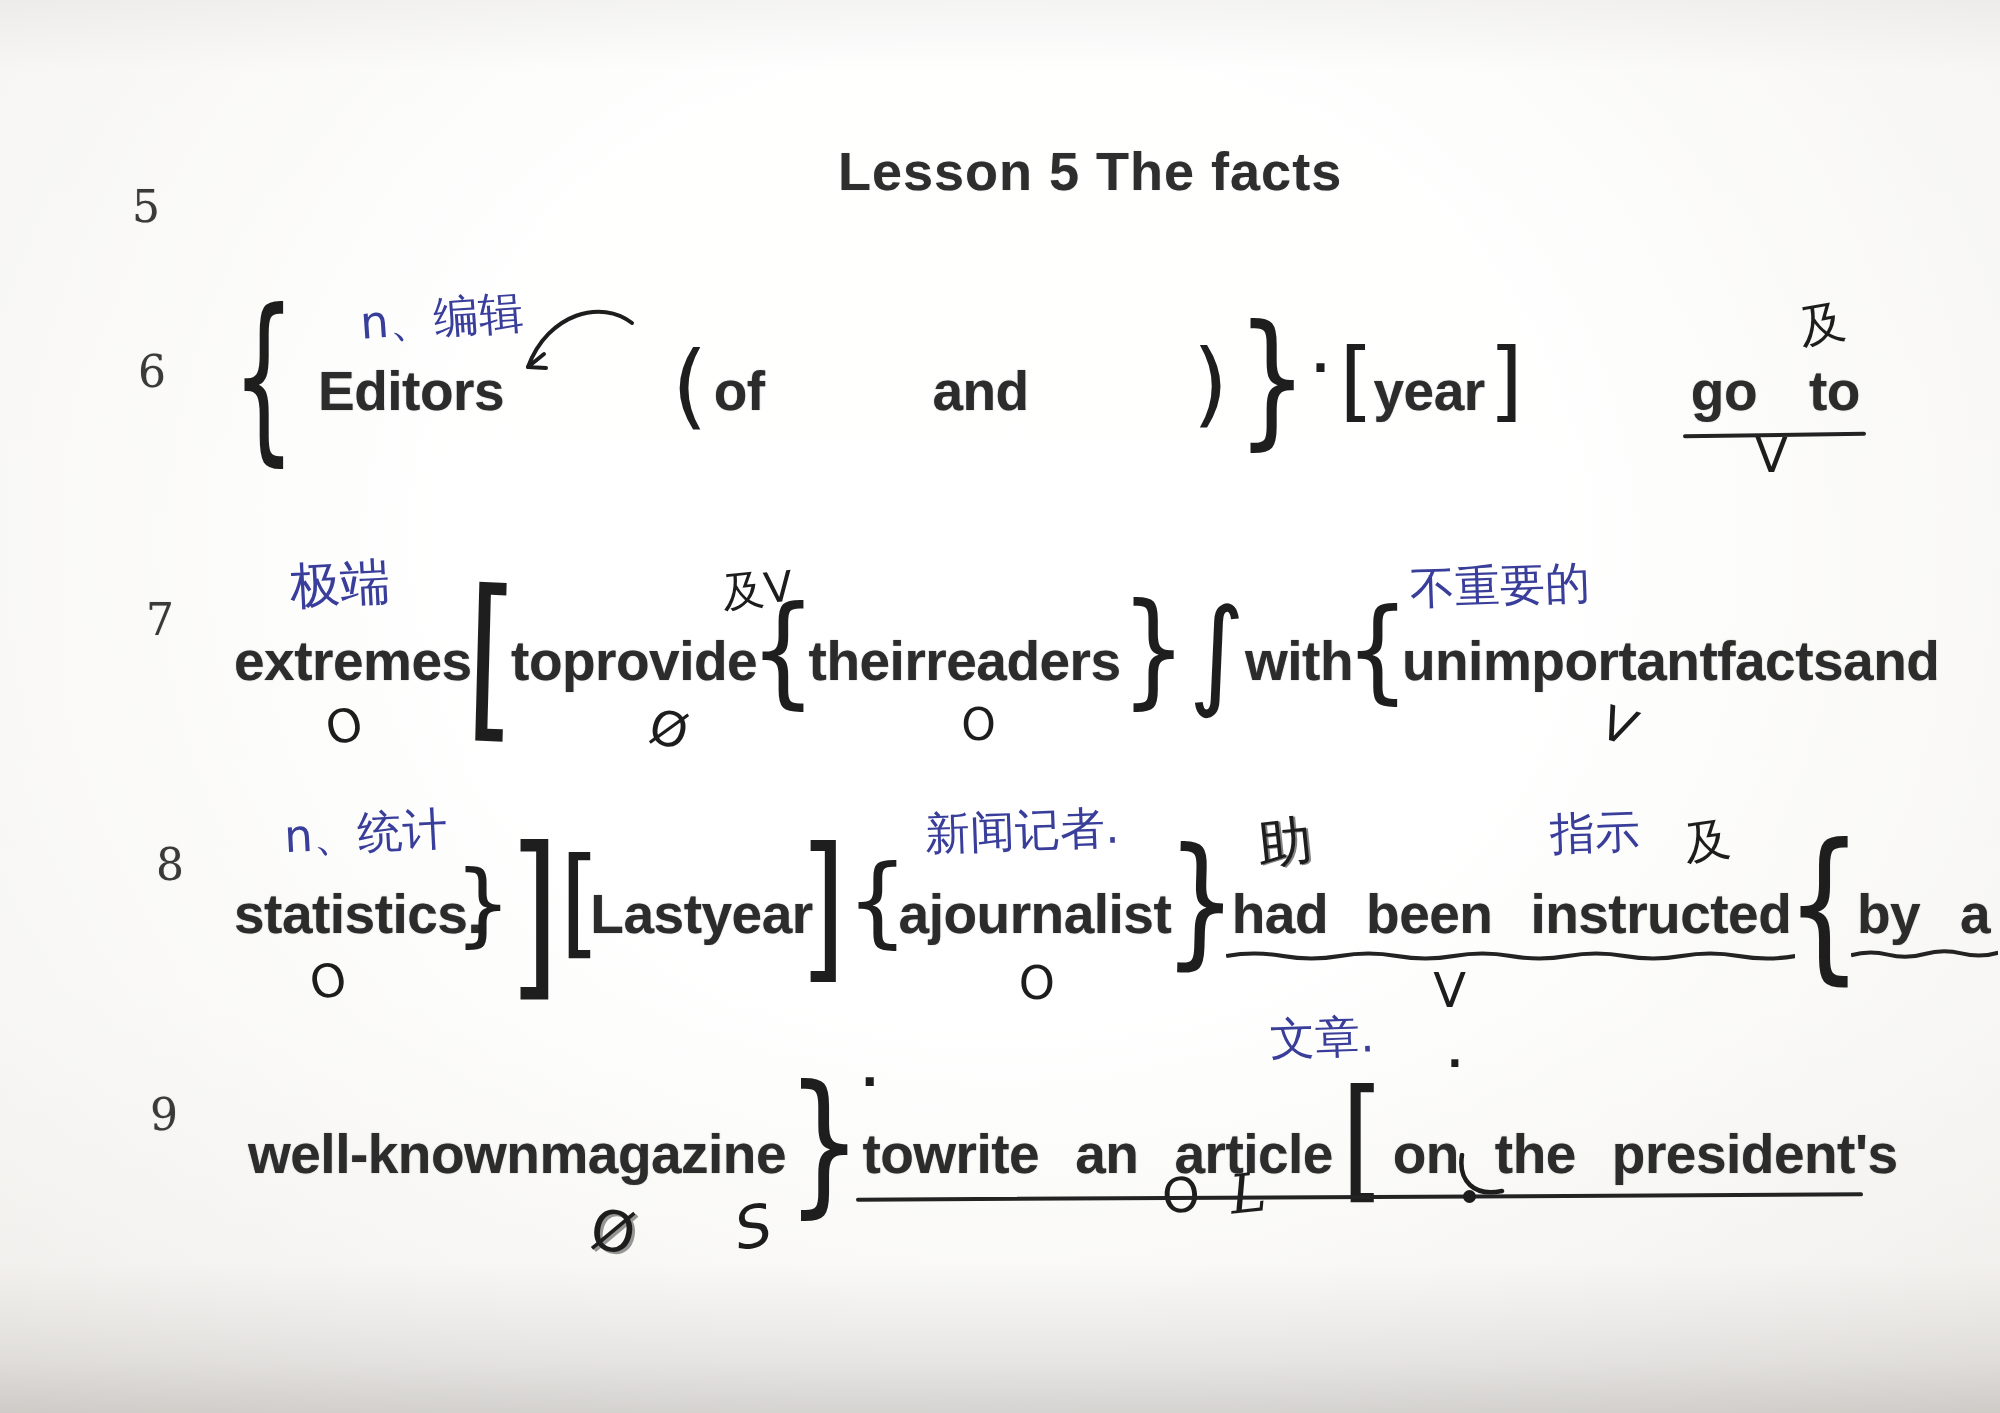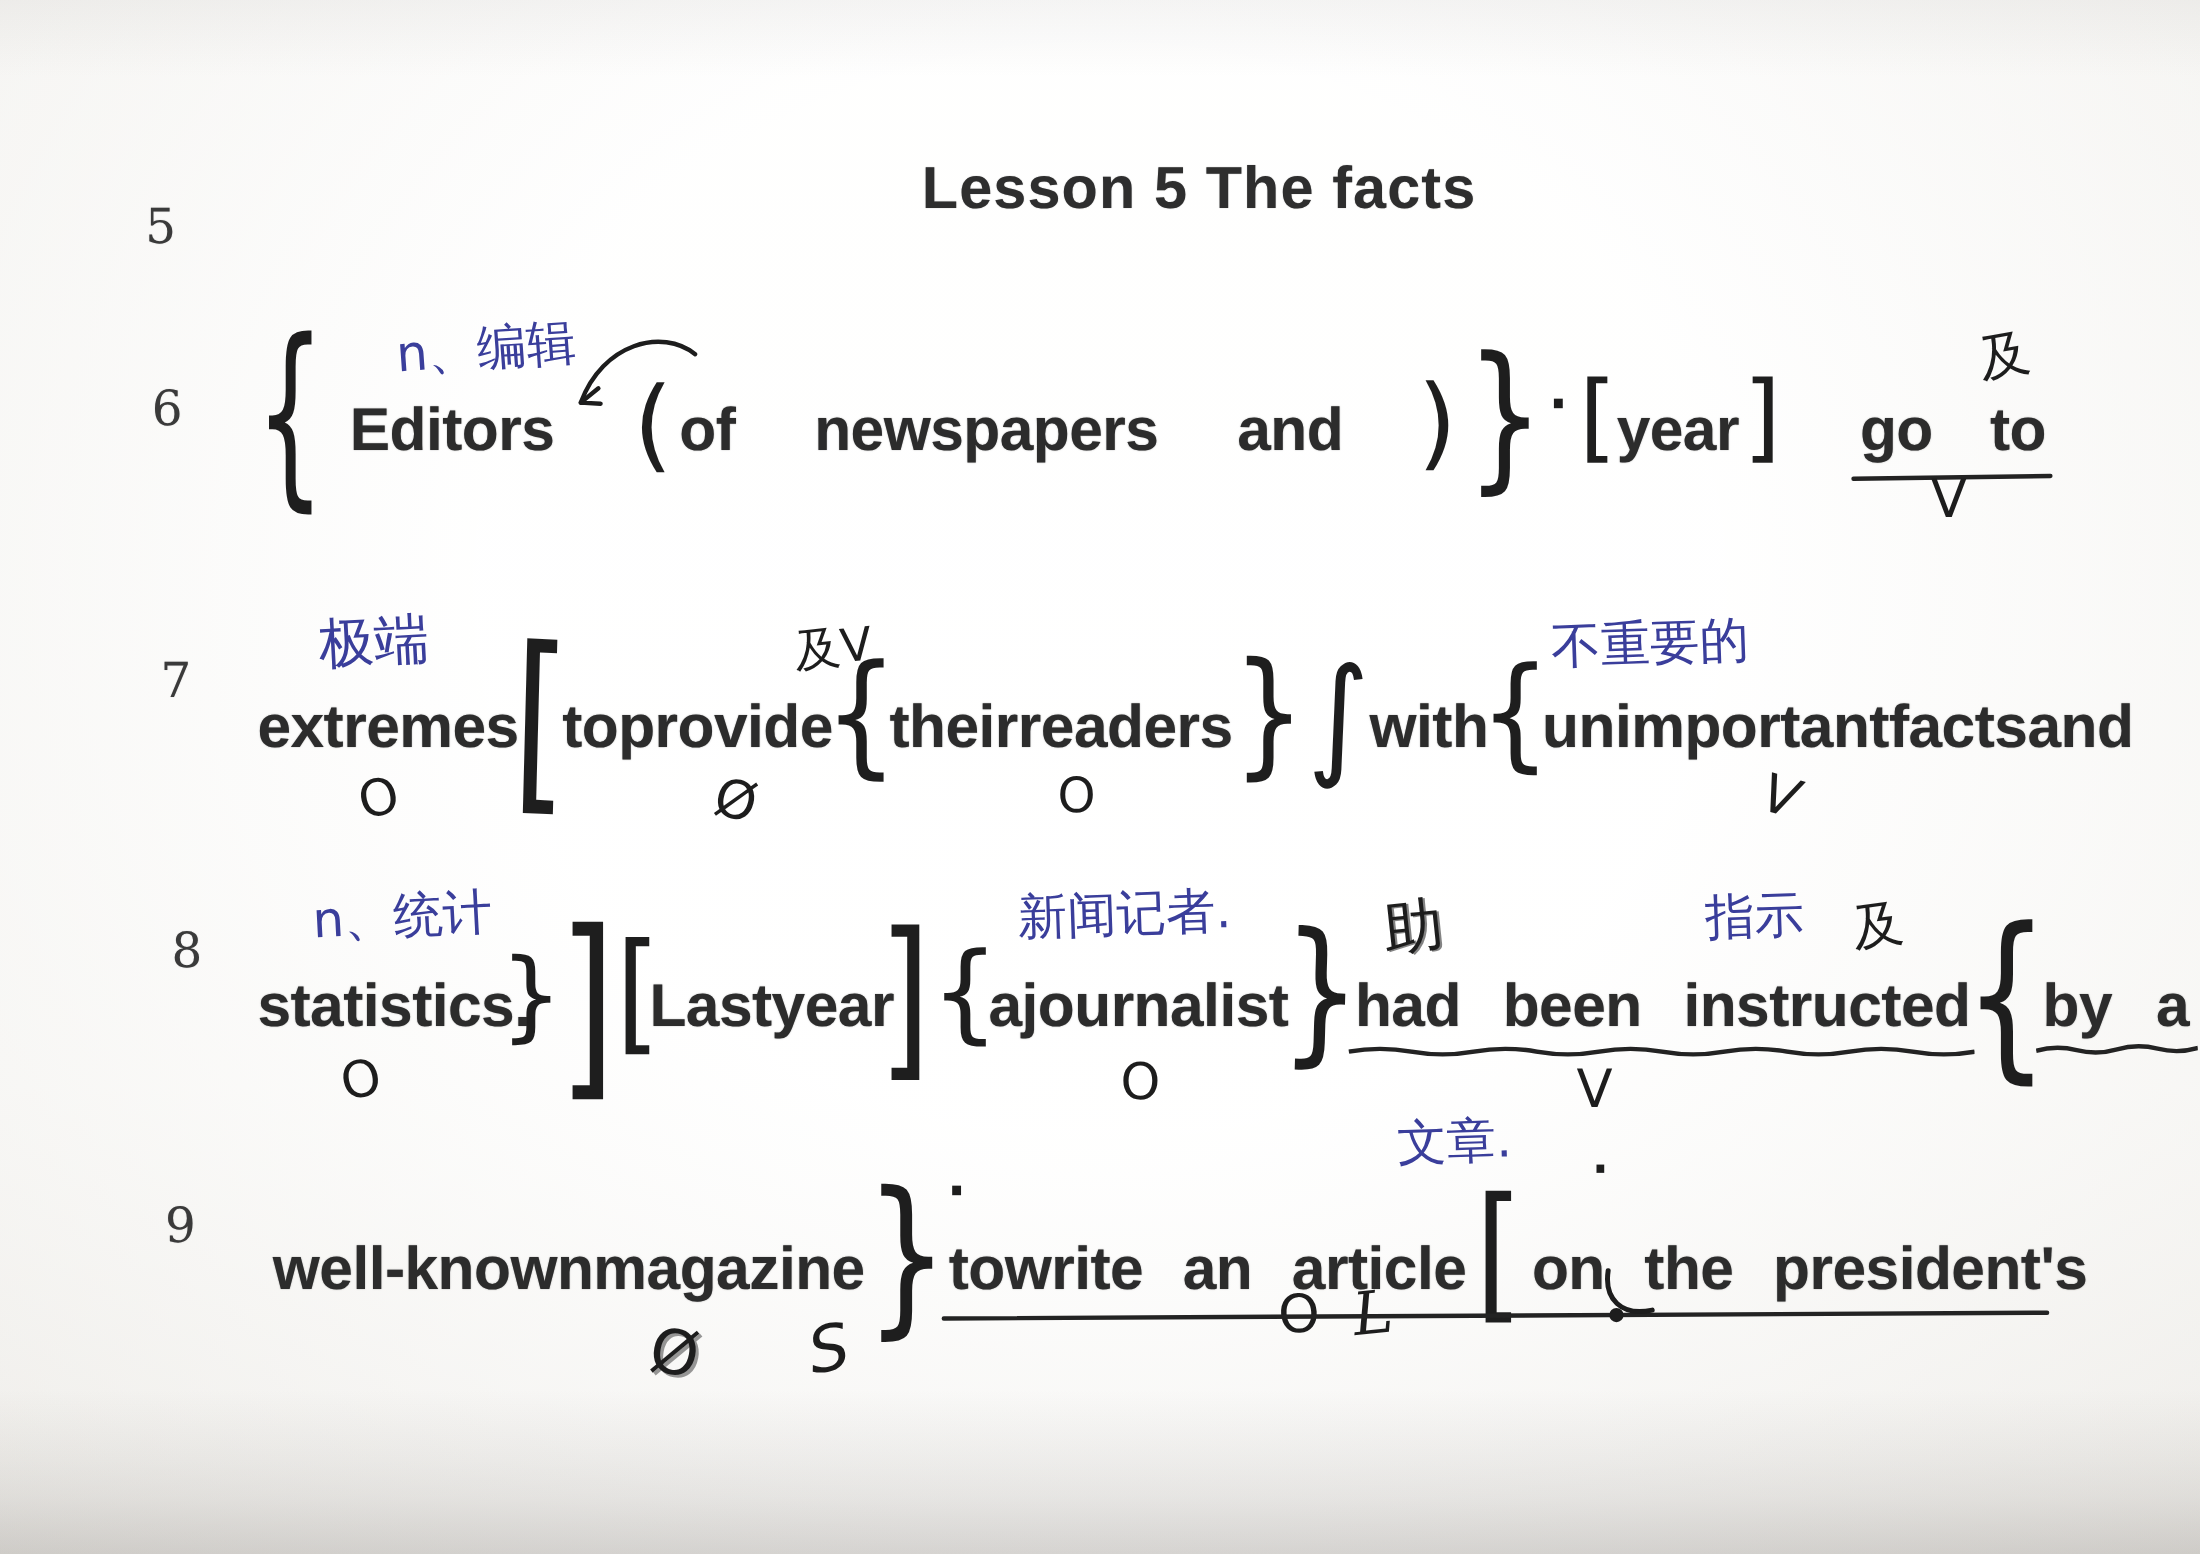--- a/index.html
+++ b/index.html
@@ -90,21 +90,20 @@
       <span class="hwb" style="left:42px;top:-64px;transform:rotate(-4deg);">n、编辑</span>
       <svg class="arrow-svg" style="left:196px;top:-52px;" width="124" height="82" viewBox="0 0 124 82">
         <path d="M118,16 C88,-8 34,6 14,60" stroke="#1d1d1d" stroke-width="4" fill="none" stroke-linecap="round"></path>
         <path d="M14,60 l16,-13 M14,60 l18,1" stroke="#1d1d1d" stroke-width="4" fill="none" stroke-linecap="round"></path>
       </svg>
     </span>
     <span class="tok">
       <span class="br" style="font-size:92px;transform:translateY(8px);">(</span>
       <span class="w" style="margin-left:6px;">of</span>
     </span>
-    <span class="w">newspapers</span>
     <span class="w">and</span>
     <span class="tok">
       <span class="br" style="font-size:92px;margin-left:-4px;transform:translateY(6px);">)</span>
       <span class="br" style="font-size:112px;margin-left:8px;transform:scaleY(1.3) translateY(6px);">}</span>
       <span class="dotmark" style="position:relative;top:-26px;margin-left:4px;">·</span>
       <span class="br" style="font-size:88px;margin-left:10px;">[</span>
       <span class="w">year</span>
       <span class="br" style="font-size:88px;margin-left:4px;">]</span>
     </span>
     <span class="tok">

